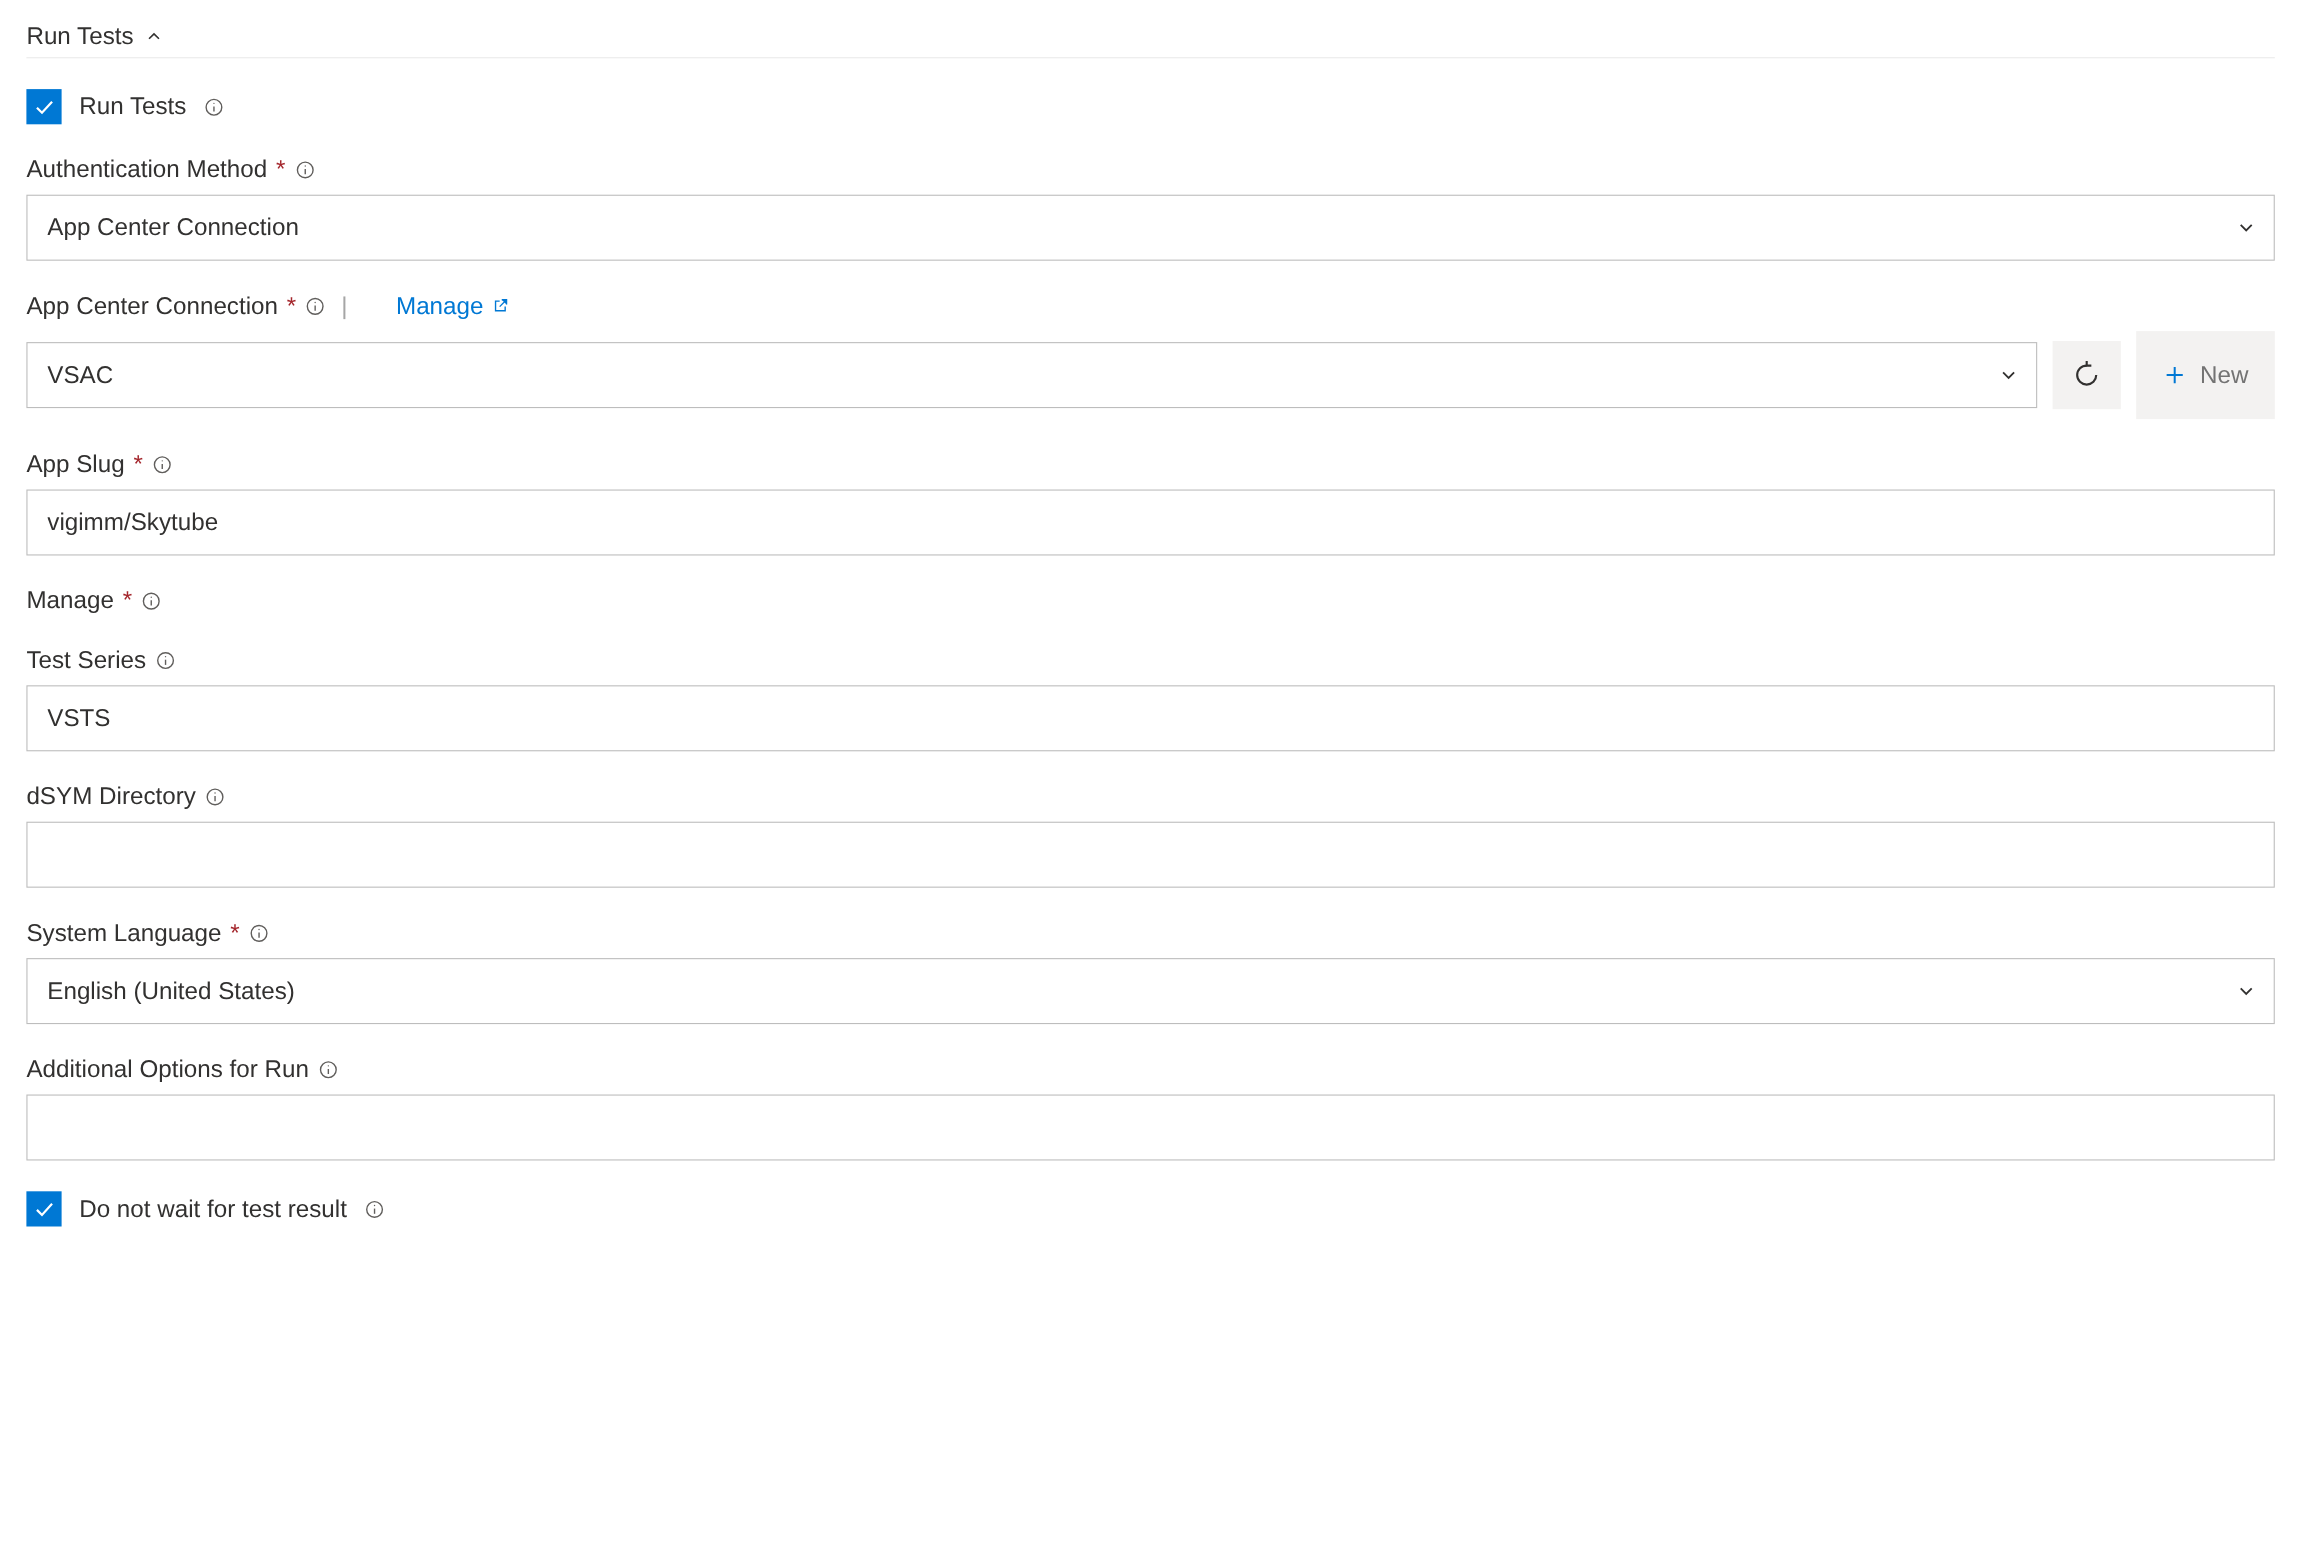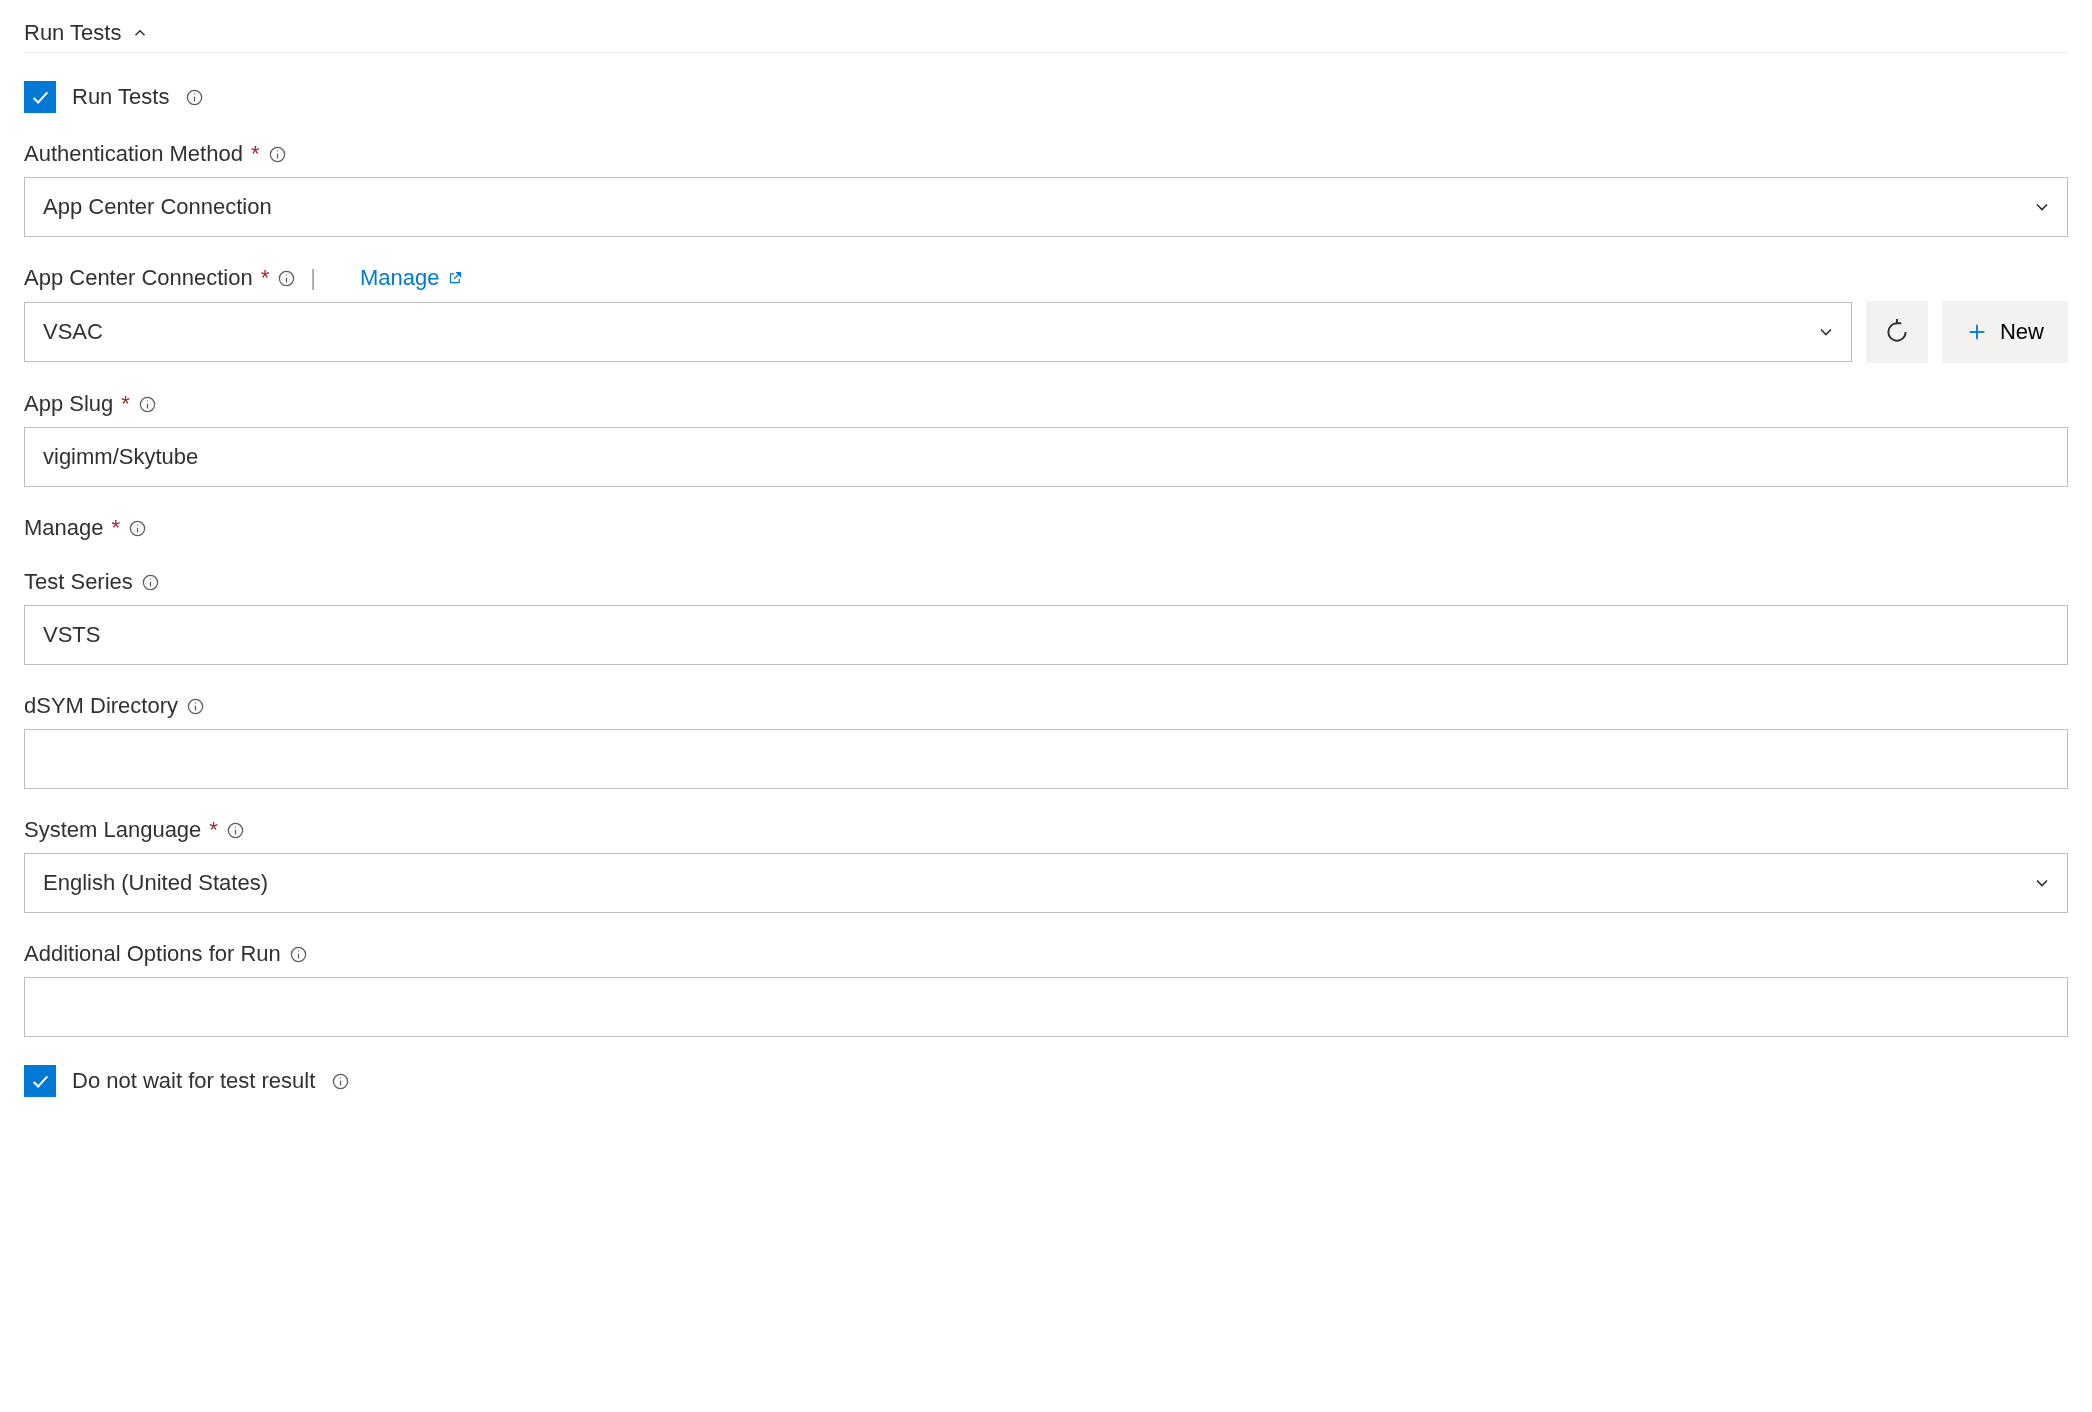--- a/index.html
+++ b/index.html
@@ -128,32 +128,32 @@
       align-items: center;
       justify-content: center;
       cursor: pointer;
       flex-shrink: 0;
     }
     .icon-btn svg {
       width: 26px;
       height: 26px;
     }
     .new-btn {
-      height: 62px;
+      height: 80px;
       background: #f3f2f1;
       border: none;
       display: flex;
       align-items: center;
       justify-content: center;
       gap: 12px;
       padding: 0 24px;
       cursor: pointer;
       font-size: 22px;
       font-family: inherit;
-      color: #000000;
+      color: #737373;
       flex-shrink: 0;
     }
     .new-btn svg {
       width: 22px;
       height: 22px;
       stroke: #0078d4;
     }
     .checkbox-row {
       display: flex;
       align-items: center;

